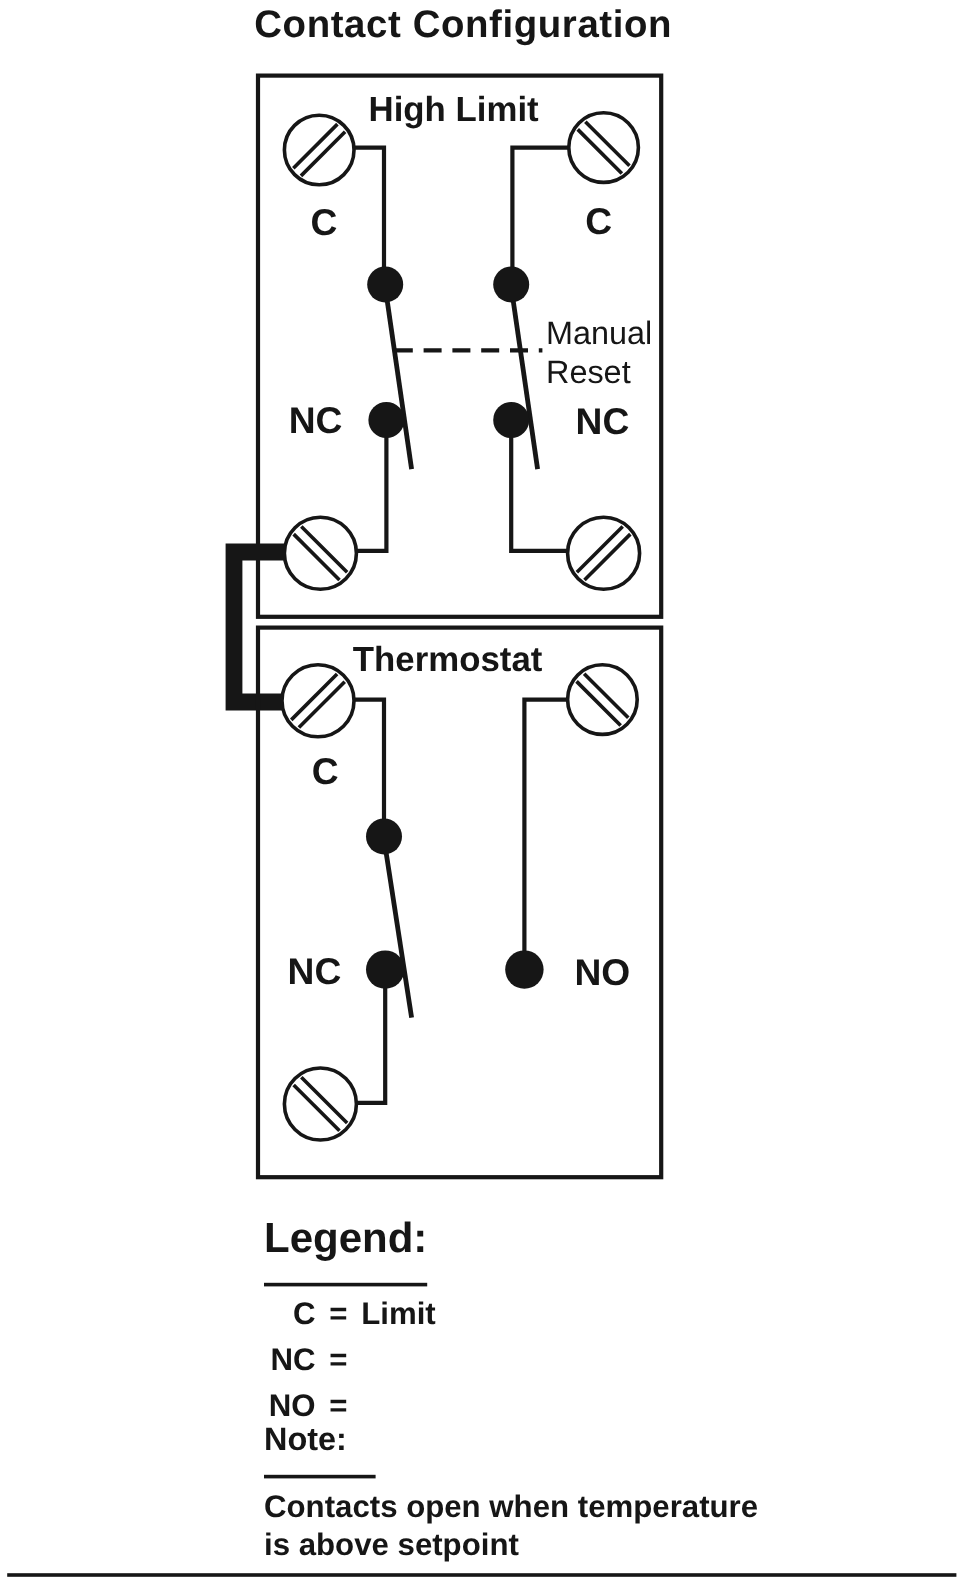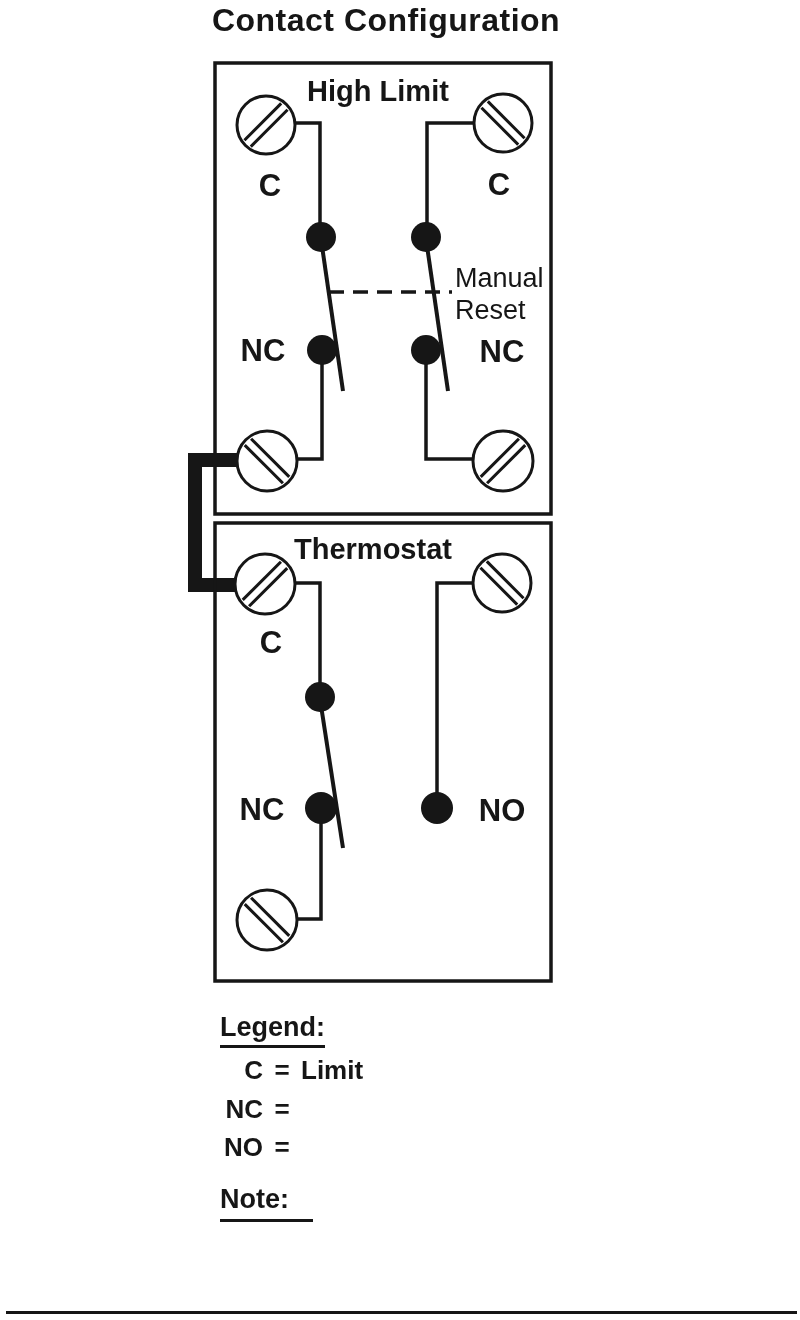--- a/index.html
+++ b/index.html
@@ -19,33 +19,33 @@
   svg text {
     font-family:"Liberation Sans","DejaVu Sans",sans-serif;
     fill:var(--ink);
   }
   .sec-label { font-size:29px; font-weight:bold; }
   .term-label { font-size:31px; font-weight:bold; }
   .plain-label { font-size:27px; font-weight:normal; }
 
   .legend-block { position:absolute; left:220px; top:1012px; }
   .legend-heading {
-    display:inline-block; font-size:27px; font-weight:bold;
-    border-bottom:3px solid var(--ink); padding-bottom:2px;
+    display:inline-block; font-size:35px; font-weight:bold;
+    border-bottom:3px solid var(--ink); padding-bottom:17px;
   }
   .legend-rows { margin-top:7px; }
   .legend-row { display:flex; align-items:baseline; height:38.5px; font-size:26px; font-weight:bold; }
   .legend-abbr { width:43px; text-align:right; }
   .legend-eq { width:38px; text-align:center; }
   .legend-meaning { }
 
   .note-block { position:absolute; left:220px; top:1184px; }
   .note-heading {
     display:inline-block; font-size:27px; font-weight:bold;
-    border-bottom:3px solid var(--ink); padding:0 24px 4px 0;text-align:center;
+    border-bottom:3px solid var(--ink); padding:0 24px 14px 0;text-align:center;
   }
   .note-lines { margin-top:7px; font-size:26px; font-weight:bold; line-height:32px; }
 
   .bottom-rule {
     position:absolute; left:6px; top:1311px; width:791px; height:3px;
     background:var(--ink);
   }
 </style>
 </head>
 <body>
@@ -150,15 +150,19 @@
     </div>
     <div class="legend-row">
       <span class="legend-abbr">NO</span>
       <span class="legend-eq">=</span>
     </div>
   </div>
 </div>
 
 <div class="note-block">
   <div class="note-heading">Note:</div>
+  <div class="note-lines">
+    <div>Contacts open when temperature</div>
+    <div>is above setpoint</div>
+  </div>
 </div>
 
 <div class="bottom-rule"></div>
 
 </body></html>

